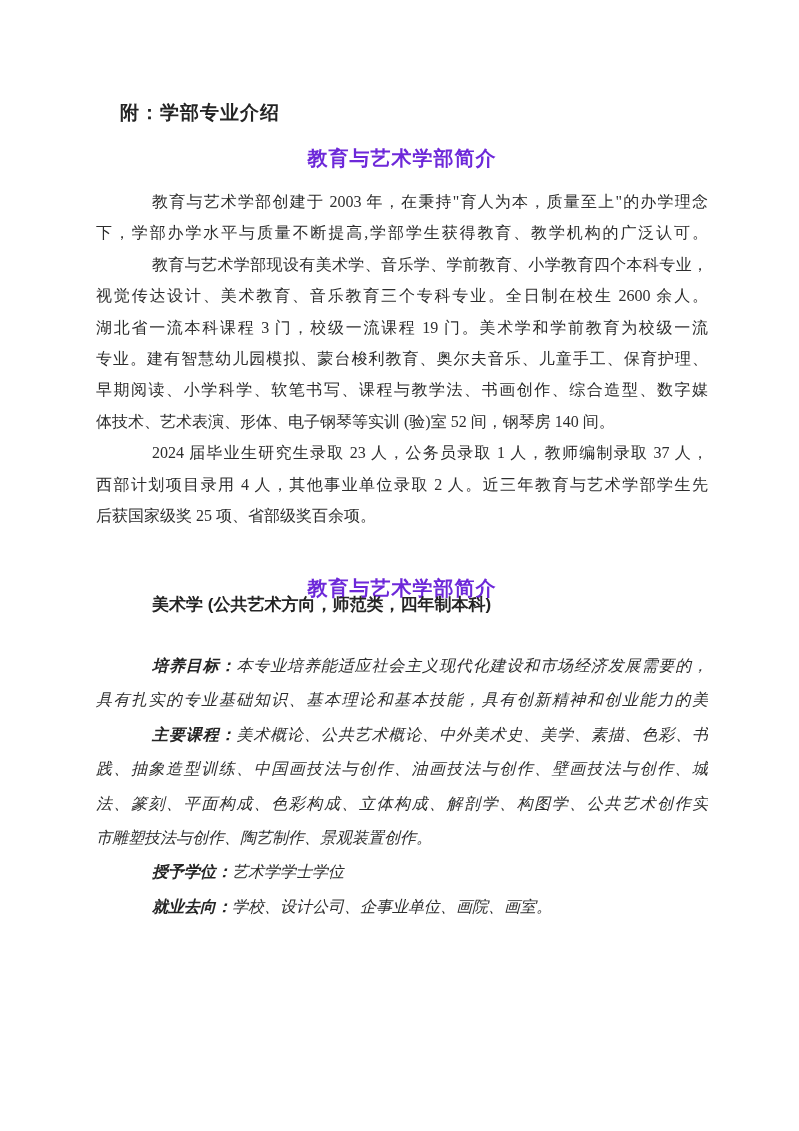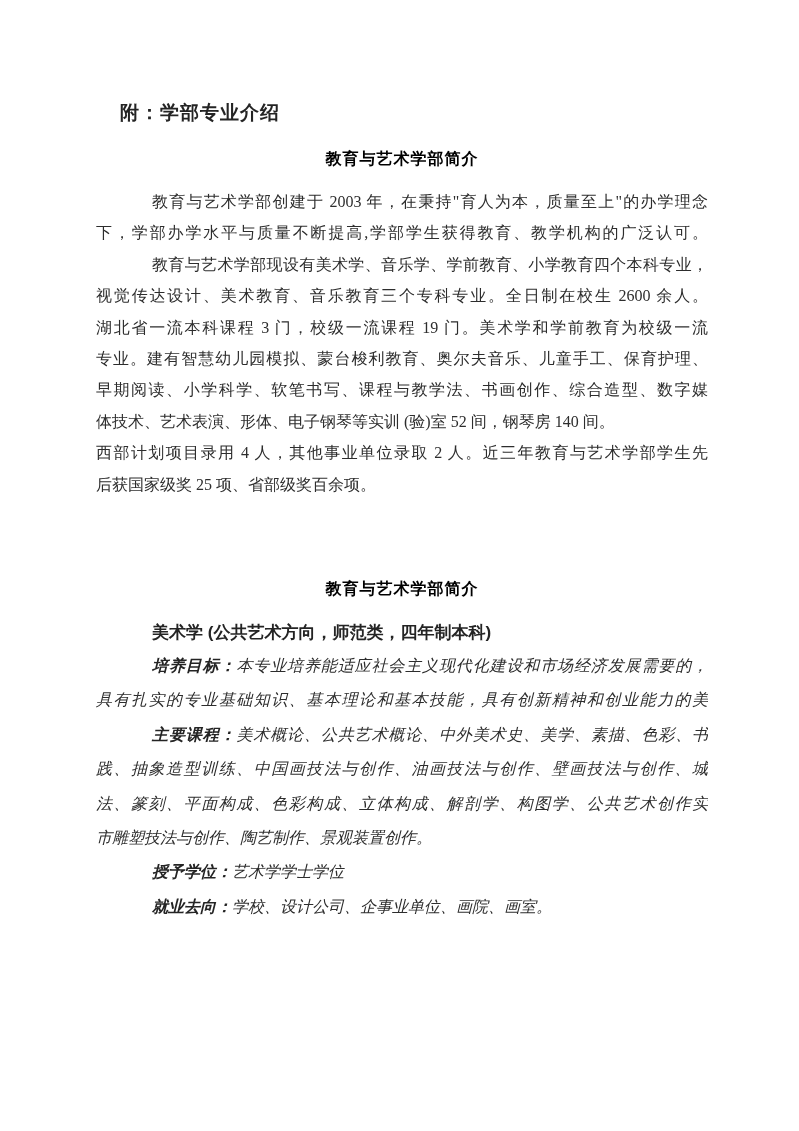--- a/index.html
+++ b/index.html
@@ -25,31 +25,31 @@
     color: #242424;
     letter-spacing: 1px;
   }
   .section-title {
     position: absolute;
     left: 96px;
     width: 612px;
     text-align: center;
     font-family: "Liberation Sans", "DejaVu Sans", sans-serif;
     font-weight: bold;
-    font-size: 16px;
+    font-size: 20px;
     line-height: 27px;
-    color: #000000;
+    color: #6d28d9;
     letter-spacing: 1px;
   }
   .t1 { top: 145px; }
   .t2 { top: 575px; }
   .subheading {
     position: absolute;
     left: 96px;
-    top: 620px;
+    top: 592px;
     width: 612px;
     text-indent: 56px;
     font-family: "Liberation Sans", "DejaVu Sans", sans-serif;
     font-weight: bold;
     font-size: 17px;
     line-height: 25px;
     color: #242424;
   }
   .body-block {
     position: absolute;
@@ -85,20 +85,21 @@
 
   <div class="body-block upper">
       <div class="line indent">教育与艺术学部创建于 2003 年，在秉持"育人为本，质量至上"的办学理念</div>
       <div class="line">下，学部办学水平与质量不断提高,学部学生获得教育、教学机构的广泛认可。</div>
       <div class="line indent">教育与艺术学部现设有美术学、音乐学、学前教育、小学教育四个本科专业，</div>
       <div class="line">视觉传达设计、美术教育、音乐教育三个专科专业。全日制在校生 2600 余人。</div>
       <div class="line">湖北省一流本科课程 3 门，校级一流课程 19 门。美术学和学前教育为校级一流</div>
       <div class="line">专业。建有智慧幼儿园模拟、蒙台梭利教育、奥尔夫音乐、儿童手工、保育护理、</div>
       <div class="line">早期阅读、小学科学、软笔书写、课程与教学法、书画创作、综合造型、数字媒</div>
       <div class="line end">体技术、艺术表演、形体、电子钢琴等实训 (验)室 52 间，钢琴房 140 间。</div>
+      <div class="line indent">2024 届毕业生研究生录取 23 人，公务员录取 1 人，教师编制录取 37 人，</div>
       <div class="line">西部计划项目录用 4 人，其他事业单位录取 2 人。近三年教育与艺术学部学生先</div>
       <div class="line end">后获国家级奖 25 项、省部级奖百余项。</div>
     </div>
 
   <div class="section-title t2">教育与艺术学部简介</div>
 
   <div class="subheading">美术学 (公共艺术方向，师范类，四年制本科)</div>
 
   <div class="body-block lower">
       <div class="line indent"><span class="label">培养目标：</span>本专业培养能适应社会主义现代化建设和市场经济发展需要的，</div>

